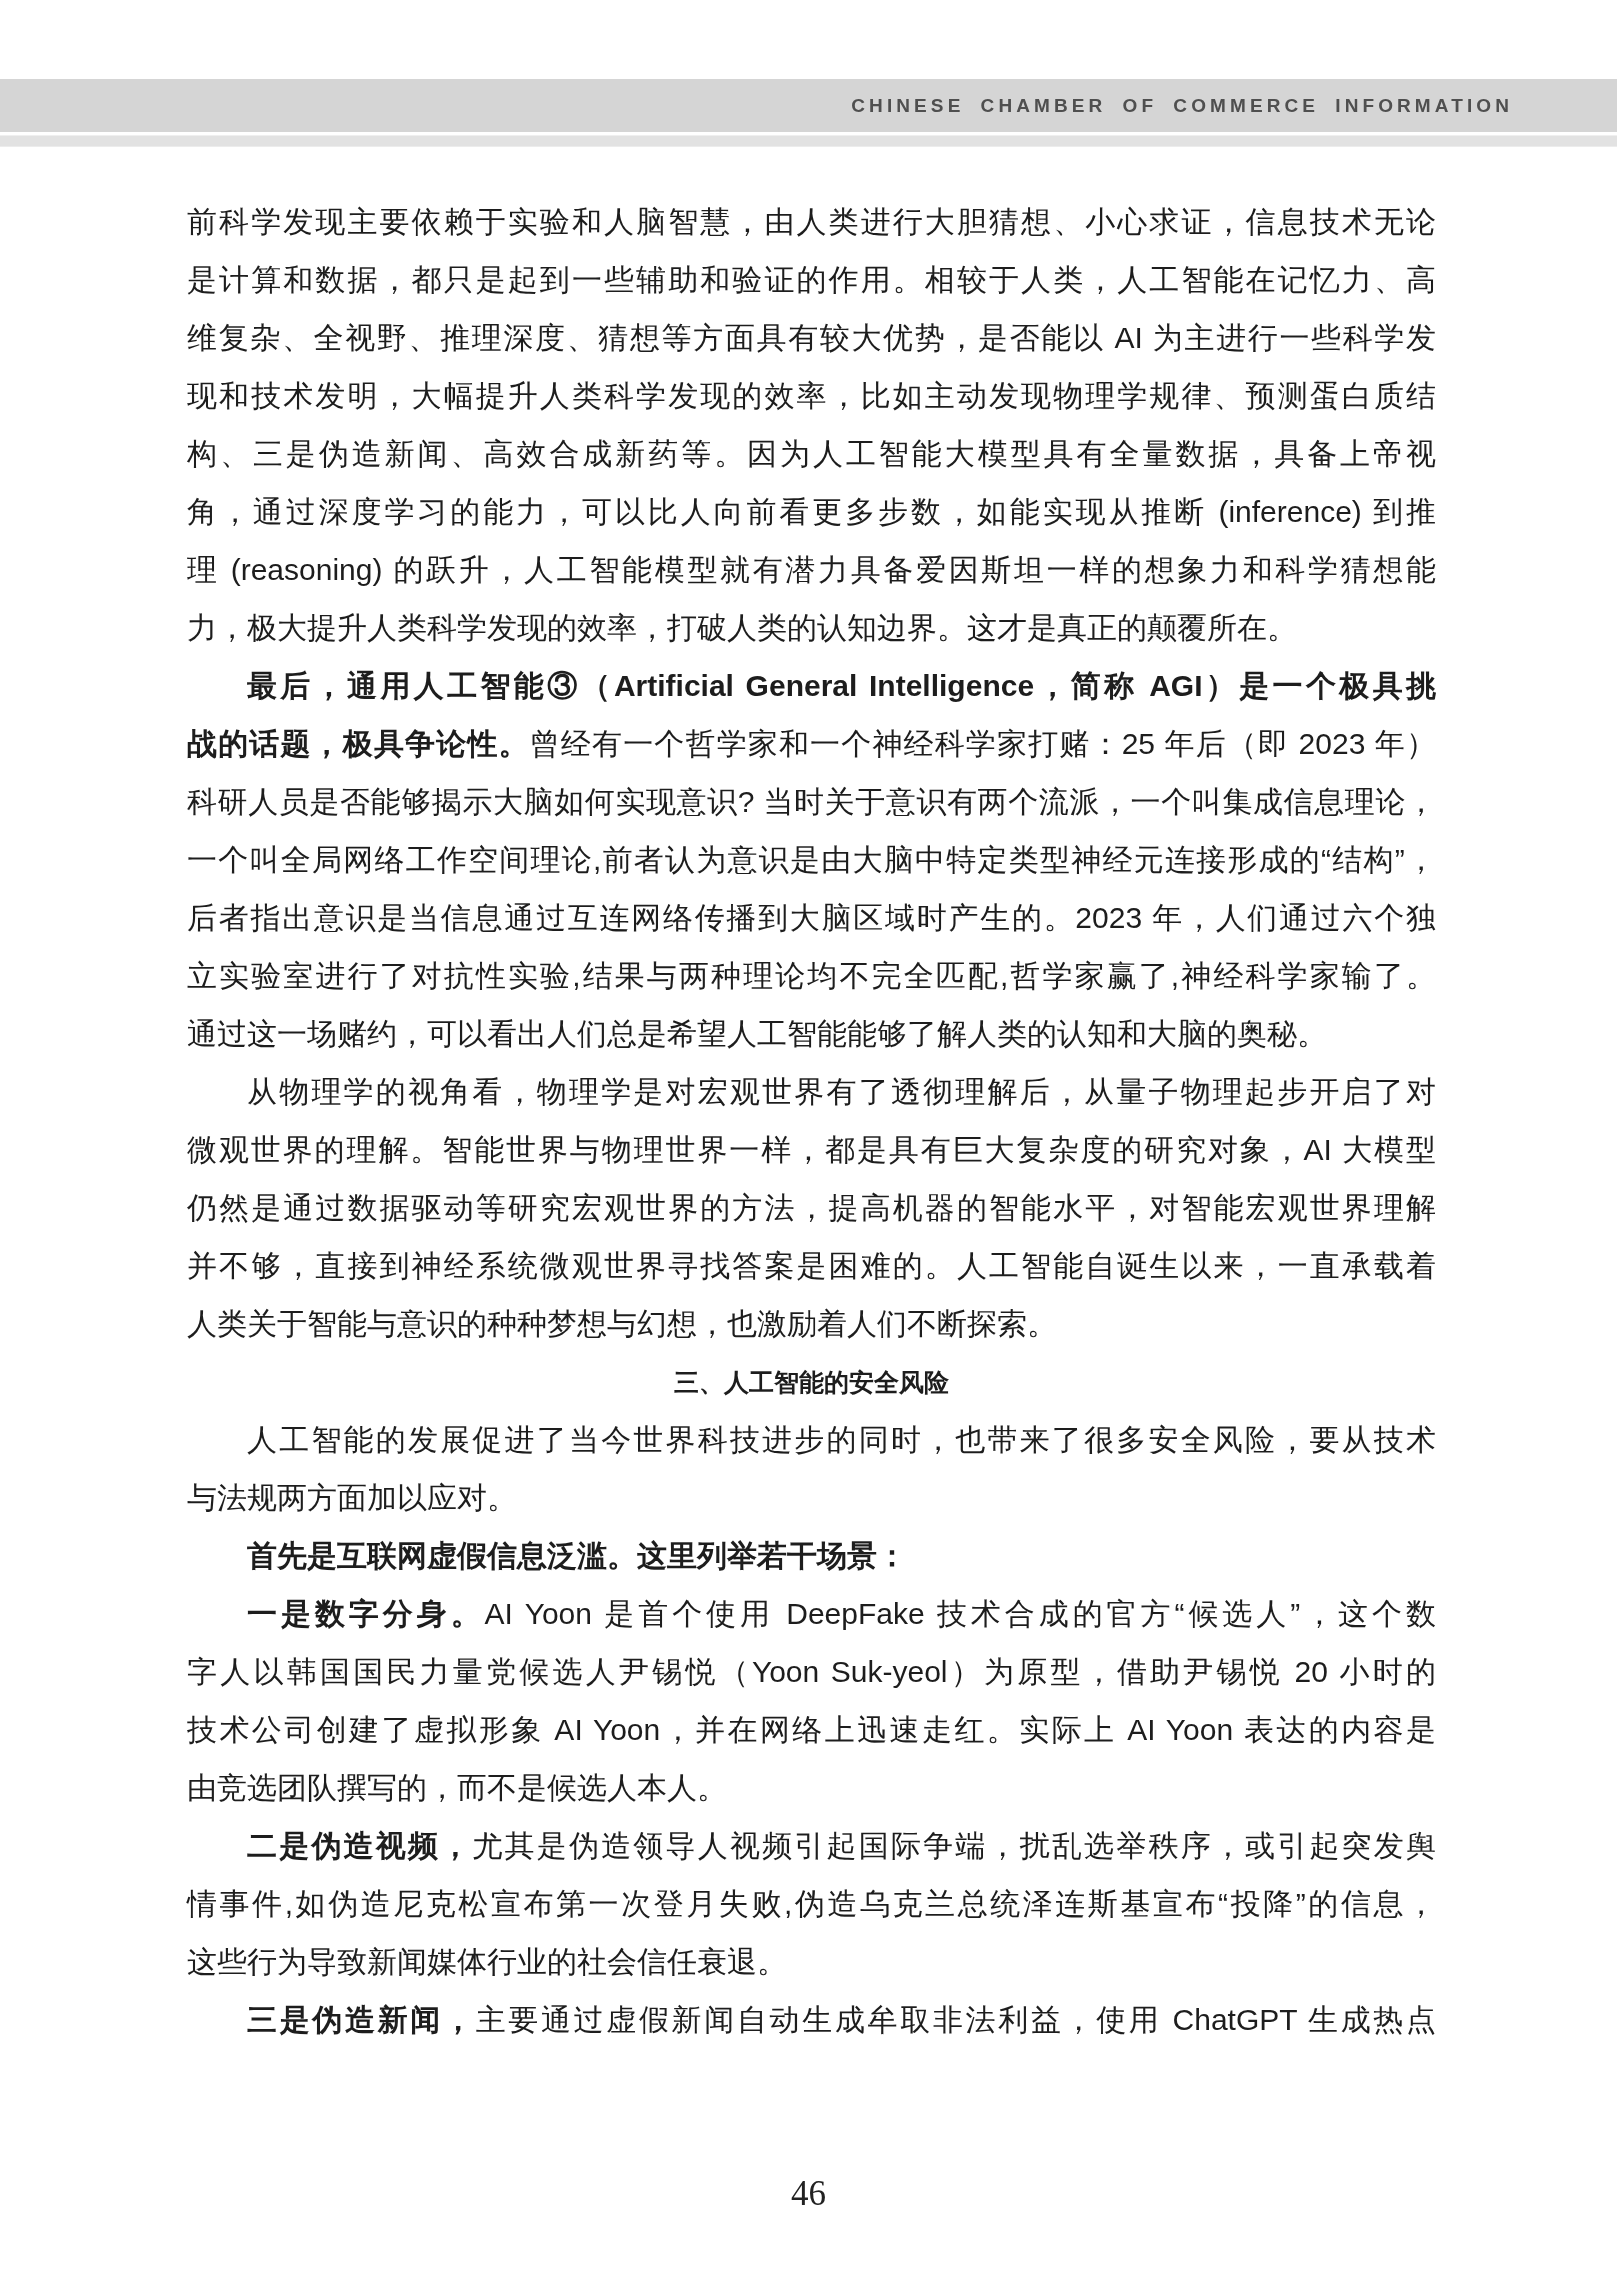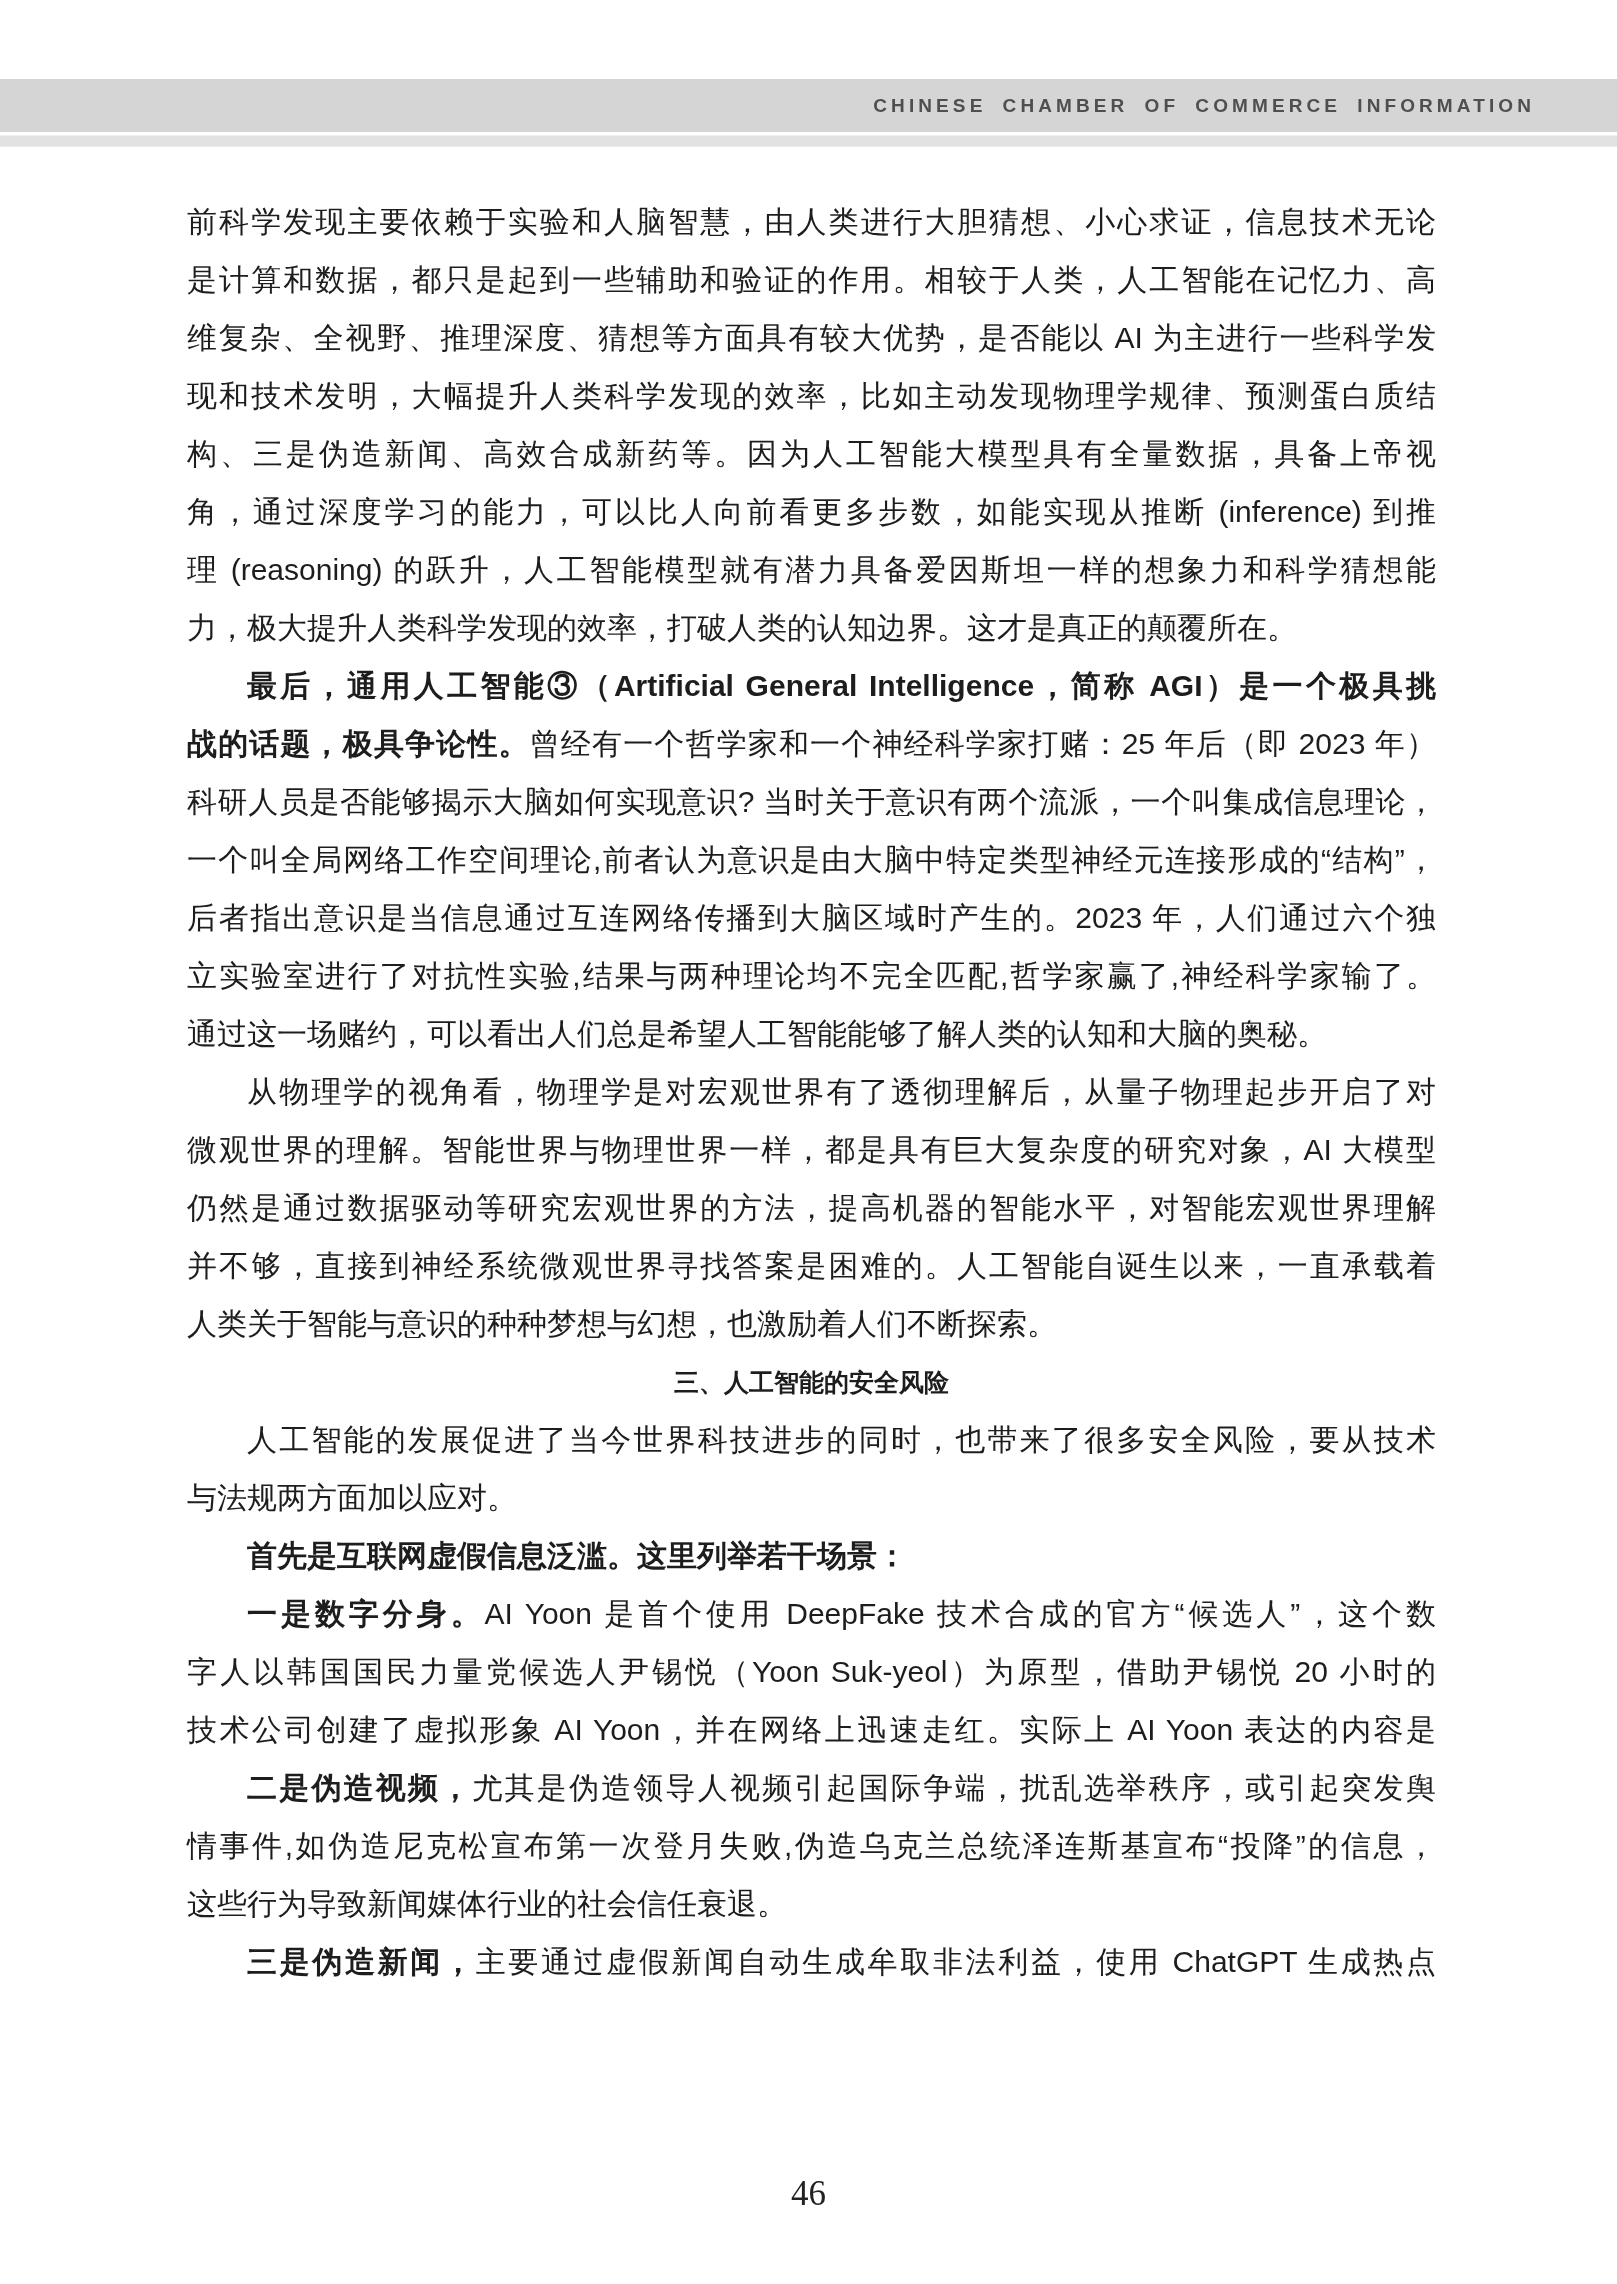--- a/index.html
+++ b/index.html
@@ -19,21 +19,21 @@
     overflow: hidden;
   }
   .banner {
     position: absolute;
     left: 0; top: 79px;
     width: 1617px; height: 53px;
     background: var(--banner-bg);
     display: flex;
     align-items: center;
     justify-content: flex-end;
-    padding-right: 82px;
+    padding-right: 104px;
     box-sizing: border-box;
   }
   .banner-text {
     font-size: 19px;
     font-weight: bold;
     letter-spacing: 4.1px;
     word-spacing: 6.8px;
     color: var(--banner-ink);
     white-space: nowrap;
   }
@@ -114,20 +114,21 @@
       <div class="line"><span class="seg">仍然是通过数据驱动等研究宏观世界的方法，提高机器的智能水平，对智能宏观世界理解</span></div>
       <div class="line"><span class="seg">并不够，直接到神经系统微观世界寻找答案是困难的。人工智能自诞生以来，一直承载着</span></div>
       <div class="line noj"><span class="seg">人类关于智能与意识的种种梦想与幻想，也激励着人们不断探索。</span></div>
       <div class="line heading noj"><span class="seg bold">三、人工智能的安全风险</span></div>
       <div class="line indent"><span class="seg">人工智能的发展促进了当今世界科技进步的同时，也带来了很多安全风险，要从技术</span></div>
       <div class="line noj"><span class="seg">与法规两方面加以应对。</span></div>
       <div class="line indent noj"><span class="seg bold">首先是互联网虚假信息泛滥。这里列举若干场景：</span></div>
       <div class="line indent"><span class="seg bold">一是数字分身。</span><span class="seg">AI Yoon 是首个使用 DeepFake 技术合成的官方“候选人”，这个数</span></div>
       <div class="line"><span class="seg">字人以韩国国民力量党候选人尹锡悦（Yoon Suk-yeol）为原型，借助尹锡悦 20 小时的</span></div>
       <div class="line"><span class="seg">技术公司创建了虚拟形象 AI Yoon，并在网络上迅速走红。实际上 AI Yoon 表达的内容是</span></div>
+      <div class="line noj"><span class="seg">由竞选团队撰写的，而不是候选人本人。</span></div>
       <div class="line indent"><span class="seg bold">二是伪造视频，</span><span class="seg">尤其是伪造领导人视频引起国际争端，扰乱选举秩序，或引起突发舆</span></div>
       <div class="line"><span class="seg">情事件,如伪造尼克松宣布第一次登月失败,伪造乌克兰总统泽连斯基宣布“投降”的信息，</span></div>
       <div class="line noj"><span class="seg">这些行为导致新闻媒体行业的社会信任衰退。</span></div>
       <div class="line indent"><span class="seg bold">三是伪造新闻，</span><span class="seg">主要通过虚假新闻自动生成牟取非法利益，使用 ChatGPT 生成热点</span></div>
     </div>
 
   <div class="footer">
     <span class="page-number">46</span>
   </div>
 

